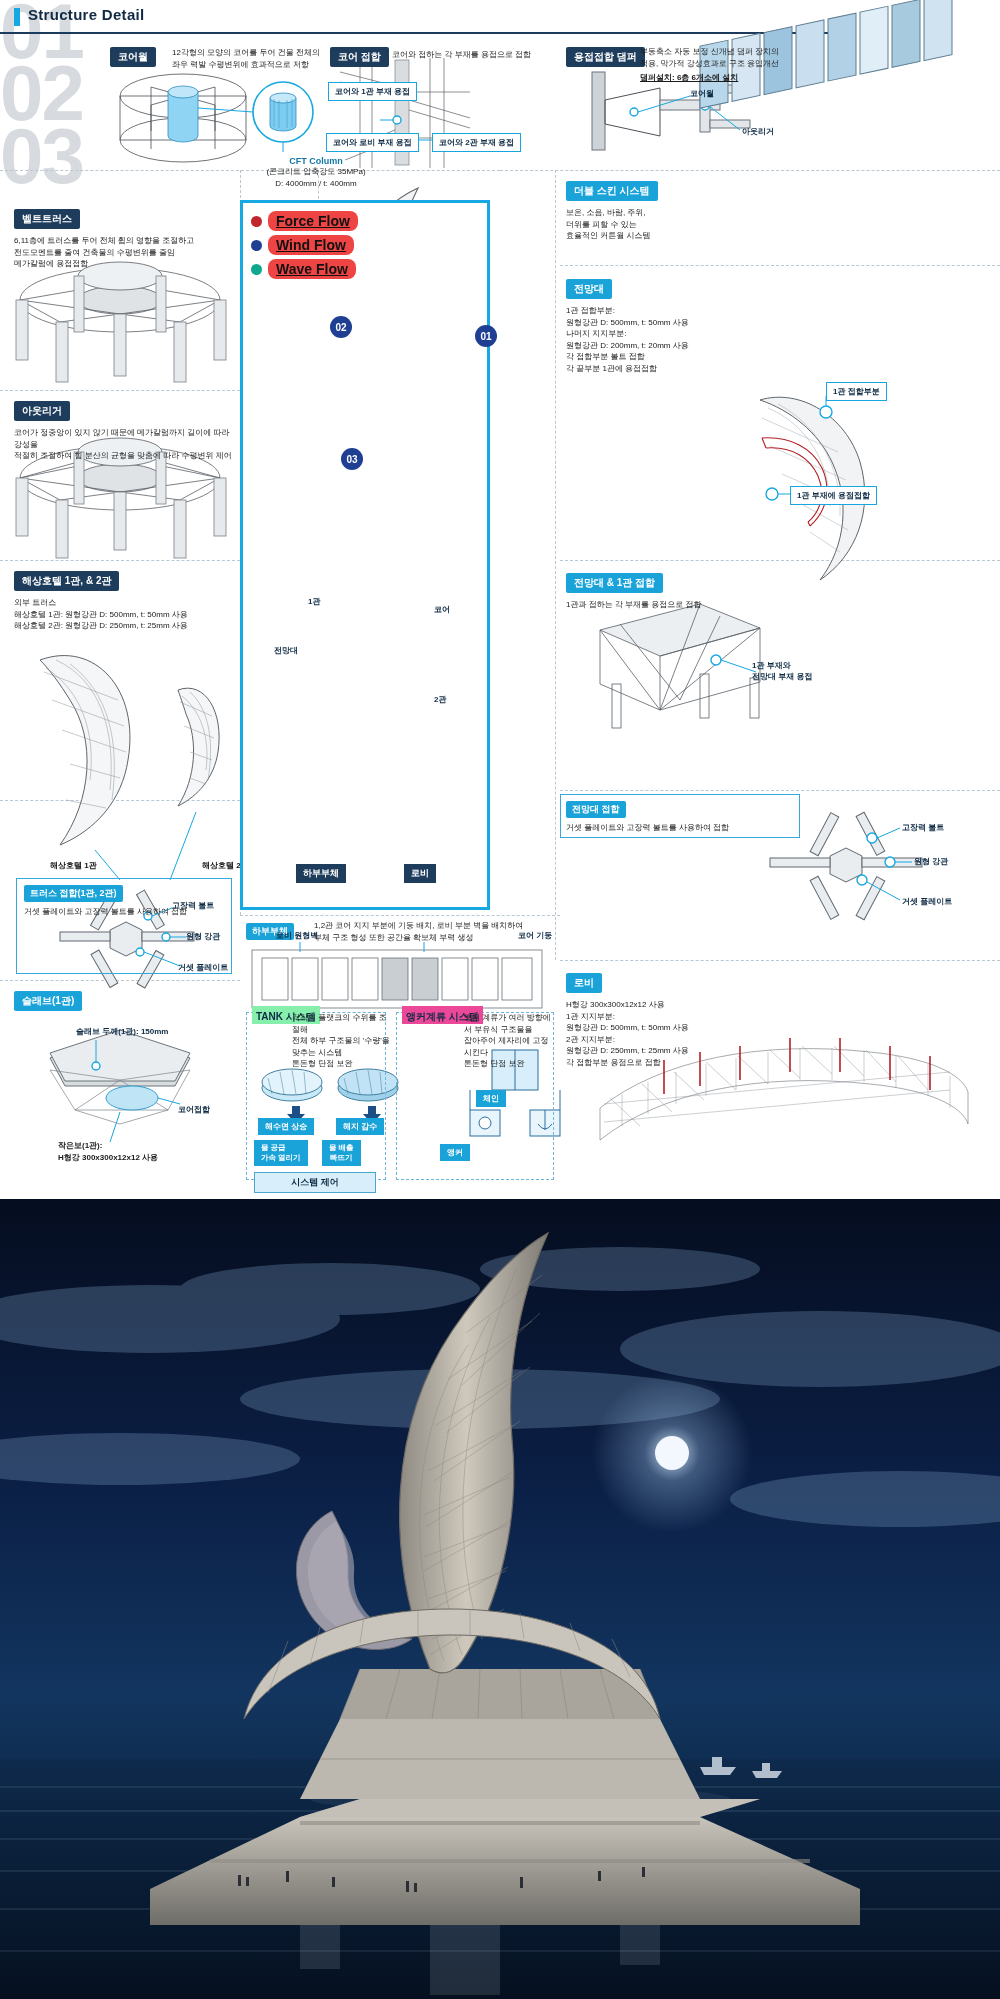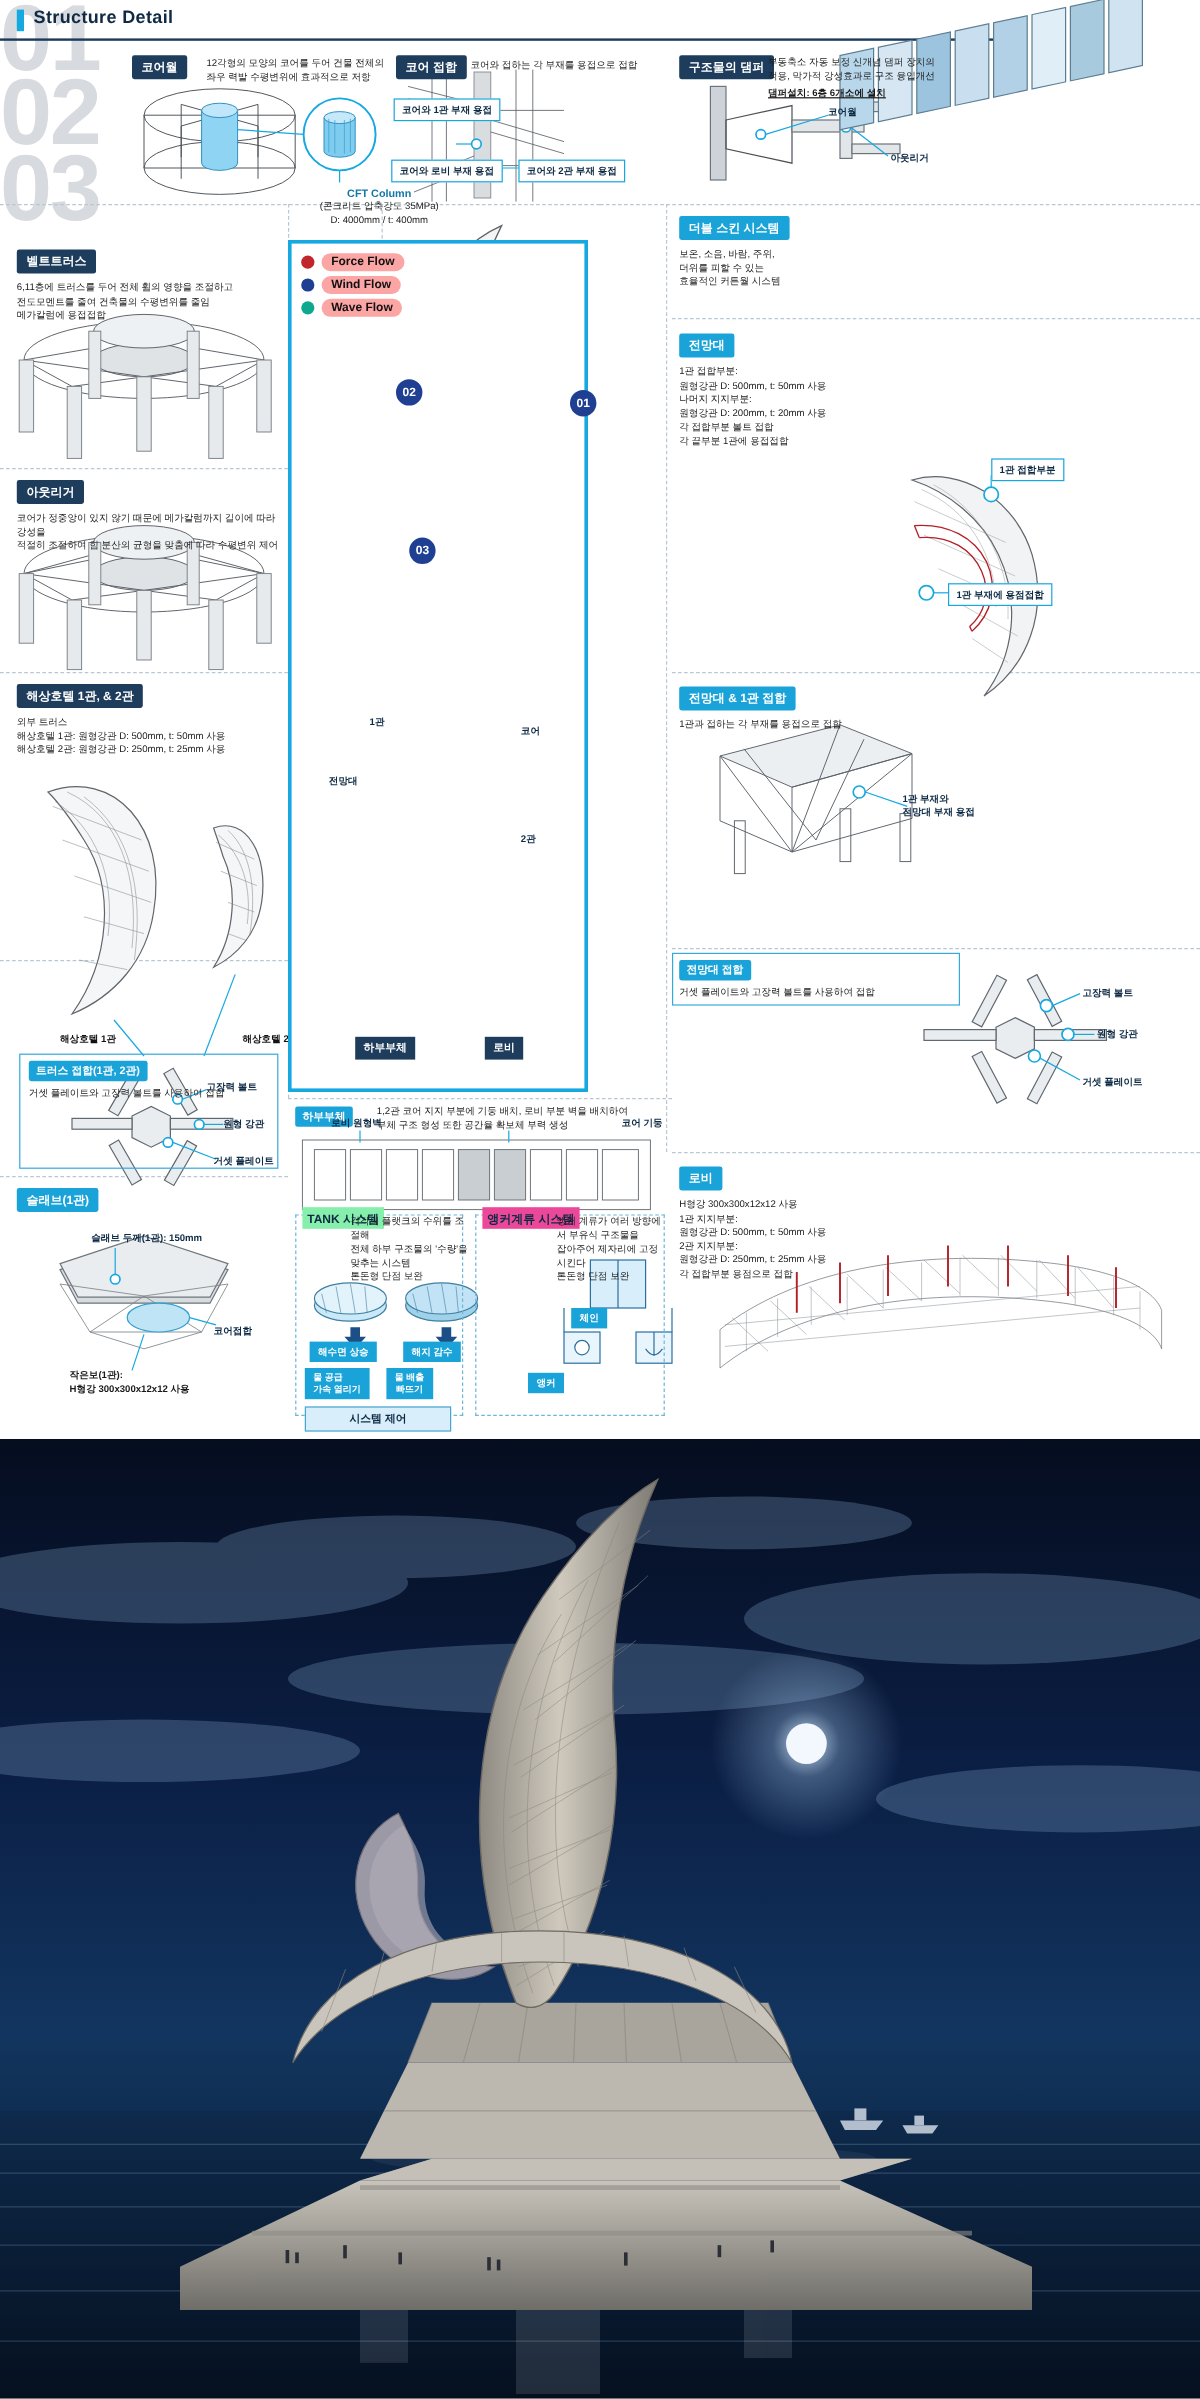--- a/index.html
+++ b/index.html
@@ -29,21 +29,21 @@
   .bignum { font-family:"Liberation Sans", sans-serif; font-weight:bold; color:#d7dade; font-size:78px; line-height:0.8; letter-spacing:-2px; }
   .cap { font-size:8px; font-weight:bold; }
   .hr { position:absolute; height:0; border-top:1px dashed #b9c7d2; }
   .vr { position:absolute; width:0; border-left:1px dashed #b9c7d2; }
 
   
   .mainpanel { position:absolute; left:240px; top:200px; width:250px; height:710px; border:3px solid #16a8e0; background:#fff; }
   .legend { position:absolute; left:8px; top:8px; }
   .legend .row { display:flex; align-items:center; margin-bottom:4px; }
   .legend .dot { width:11px; height:11px; border-radius:50%; margin-right:6px; }
-  .legend .pill { background:#fca5a5; border-radius:8px; font-size:10px; font-weight:bold; padding:2px 8px; color:#111; }
+  .legend .pill { background:#ef4444; border-radius:8px; font-size:14px; font-weight:bold; padding:2px 8px; color:#111;text-decoration:underline; }
 
   .callout { position:absolute; width:22px; height:22px; border-radius:50%; background:#1f3f93; color:#fff;
              font-size:10px; font-weight:bold; display:flex; align-items:center; justify-content:center; }
 
   
   .chip { position:absolute; font-size:8px; font-weight:bold; color:#0d2a45; }
   .chipbox { position:absolute; border:1px solid #17a6dd; background:#fff; font-size:8px; font-weight:bold; padding:3px 6px; color:#0d2a45; }
 
   .svgwrap { position:absolute; left:0; top:0; }
 
@@ -508,21 +508,21 @@
 
   <div class="panel" style="left:330px; top:46px;">
     <span class="lbl">코어 접합</span>
     <div class="txt" style="position:absolute; left:62px; top:3px; width:160px;">코어와 접하는 각 부재를 용접으로 접합</div>
   </div>
   <div class="chipbox" style="left:328px; top:82px;">코어와 1관 부재 용접</div>
   <div class="chipbox" style="left:326px; top:133px;">코어와 로비 부재 용접</div>
   <div class="chipbox" style="left:432px; top:133px;">코어와 2관 부재 용접</div>
 
   <div class="panel" style="left:566px; top:46px;">
-    <span class="lbl">구조물의 댐퍼</span>
+    <span class="lbl">용접접합 댐퍼</span>
     <div class="txt" style="position:absolute; left:74px; top:0; width:250px; white-space:pre-line;">부동축소 자동 보정 신개념 댐퍼 장치의
 적용, 막가적 강성효과로 구조 융입개선</div>
     <div class="txt" style="position:absolute; left:74px; top:26px; width:250px; font-weight:bold;text-decoration:underline;">댐퍼설치: 6층 6개소에 설치</div>
   </div>
   <div class="chip" style="left:690px; top:88px;">코어월</div>
   <div class="chip" style="left:742px; top:126px;">아웃리거</div>
 
   <div class="panel" style="left:566px; top:180px;">
     <span class="lbl cy">더블 스킨 시스템</span>
     <div class="txt" style="margin-top:6px; width:120px; white-space:pre-line;">보온, 소음, 바람, 주위,

